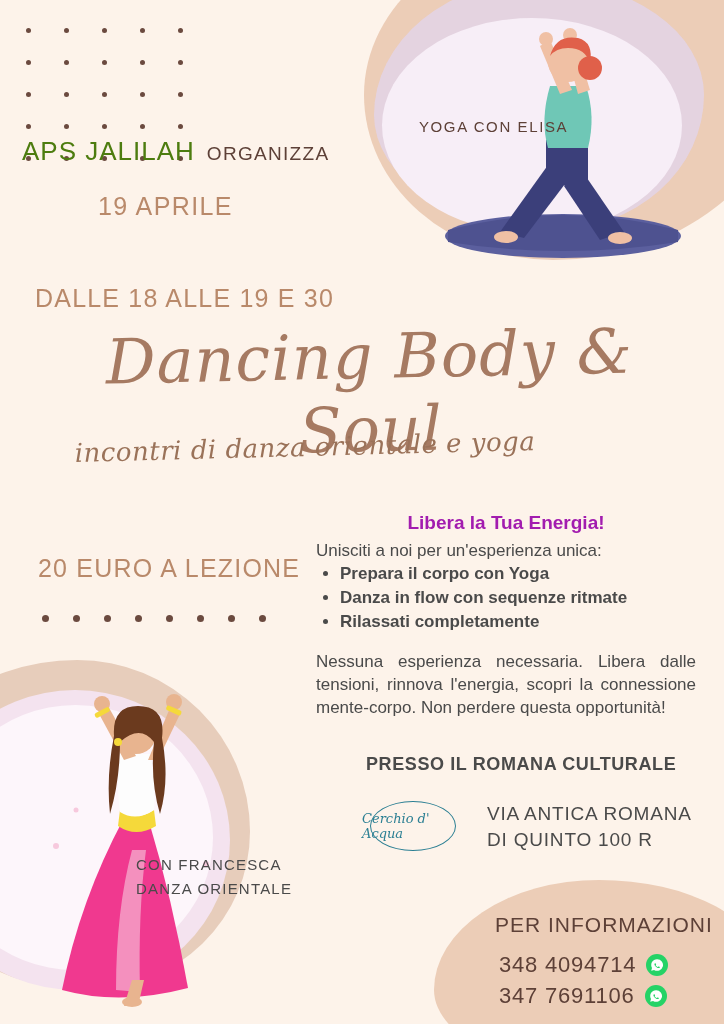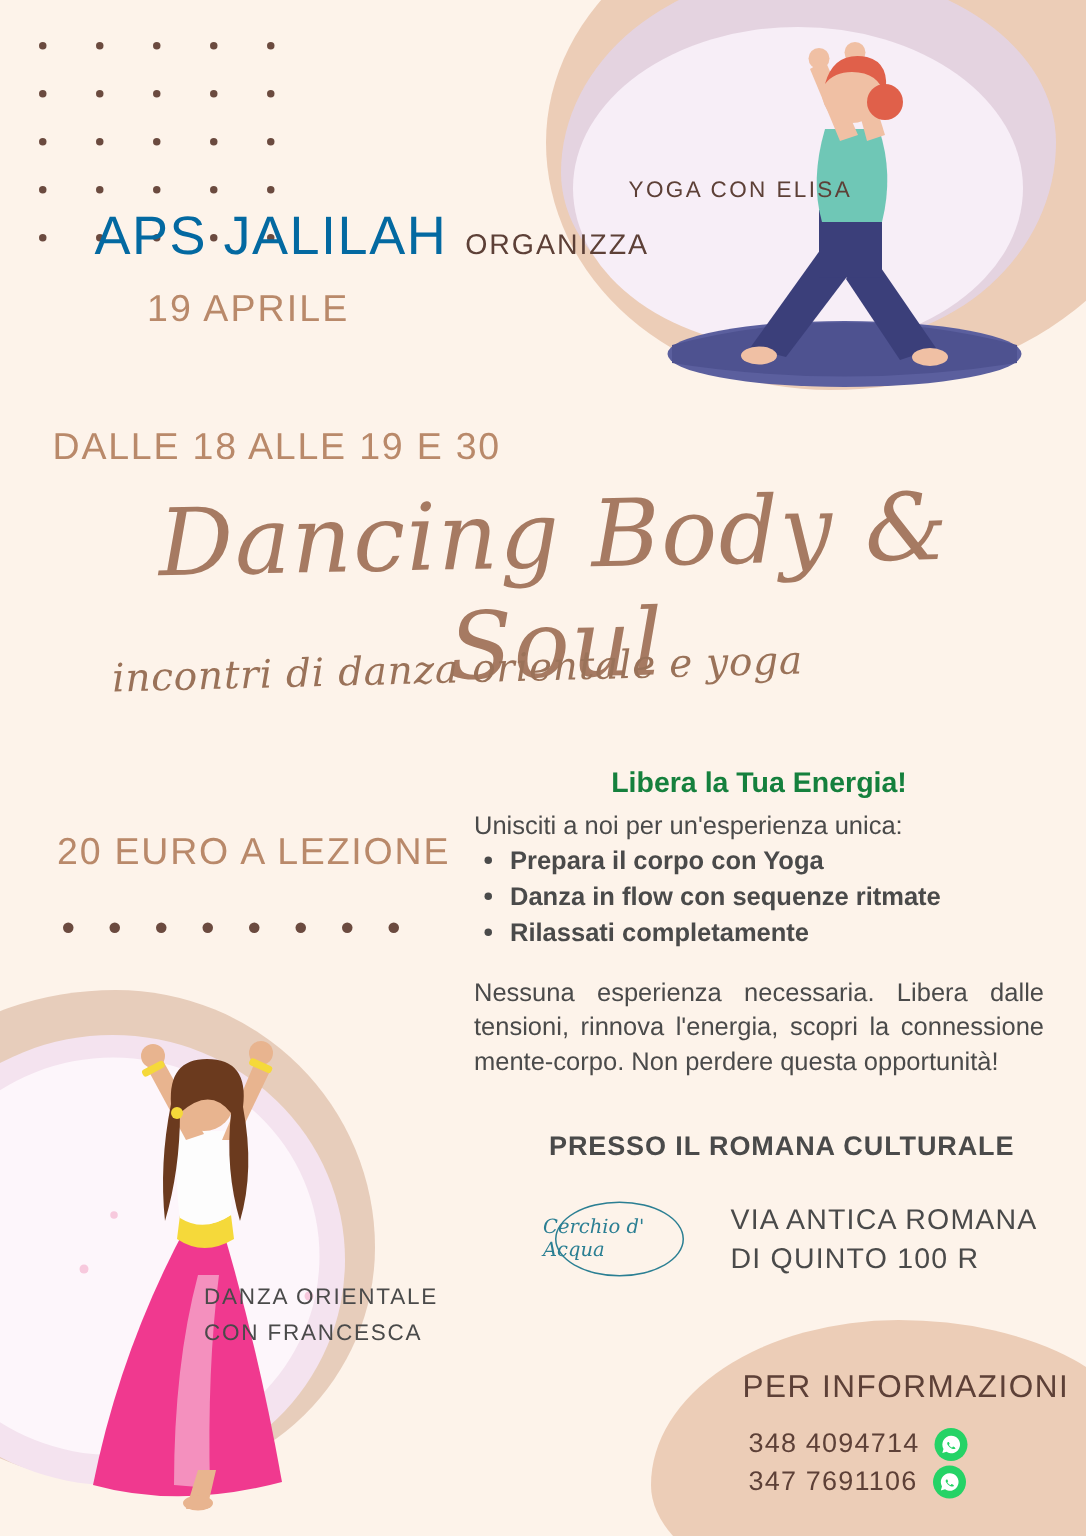--- a/index.html
+++ b/index.html
@@ -119,25 +119,24 @@
   
   .organizza-line {
     position: absolute;
     left: 22px;
     top: 136px;
     display: flex;
     align-items: baseline;
     gap: 12px;
   }
   .aps {
-    font-size: 36px;
+    font-size: 26px;
     letter-spacing: 1px;
-    color: #0369a1;
+    color: #4d7c0f;
     font-weight: 400;
-    margin-left: 41px;
   }
   .organizza {
     font-size: 19px;
     letter-spacing: 1.3px;
     color: #5d4037;
   }
   .date-line {
     position: absolute;
     left: 98px;
     top: 192px;
@@ -203,21 +202,21 @@
   .right-col {
     position: absolute;
     left: 316px;
     top: 512px;
     width: 380px;
     color: #4a4a4a;
   }
   .energy-head {
     font-size: 19px;
     font-weight: bold;
-    color: #15803d;
+    color: #a21caf;
     text-align: center;
     margin-bottom: 7px;
   }
   .invite {
     font-size: 17px;
     margin-bottom: 3px;
   }
   ul.points {
     margin: 0 0 19px 0;
     padding-left: 24px;
@@ -284,21 +283,21 @@
     left: 495px;
     top: 913px;
     font-size: 21px;
     letter-spacing: 1px;
     color: #5d4037;
   }
   .phones {
     position: absolute;
     left: 499px;
     top: 950px;
-    font-size: 18px;
+    font-size: 22px;
     letter-spacing: .8px;
     color: #5d4037;
     line-height: 1.4;
     text-align: center;
   }
   .phone-row {
     display: flex;
     align-items: center;
     gap: 10px;
   }
@@ -475,22 +474,22 @@
     <div class="logo-ring"></div>
     <div class="logo-text">Cerchio d' Acqua</div>
   </div>
 
   <div class="address">
     <div>VIA ANTICA ROMANA</div>
     <div>DI QUINTO 100 R</div>
   </div>
 
   <div class="danza-label">
+    <div>CON FRANCESCA</div>
     <div>DANZA ORIENTALE</div>
-    <div>CON FRANCESCA</div>
   </div>
 
   <div class="info-head">PER INFORMAZIONI</div>
   <div class="phones">
     <div class="phone-row">
       <span>348 4094714</span>
       <span class="wa">
         <svg width="14" height="14" viewBox="0 0 24 24" fill="#ffffff">
           <path d="M12 2a10 10 0 00-8.6 15l-1.3 4.7 4.8-1.3A10 10 0 1012 2zm5.3 14c-.2.6-1.2 1.2-1.7 1.2-.5.1-1 .1-1.6-.1-.4-.1-.9-.3-1.5-.6a11 11 0 01-4.2-3.8c-.3-.5-.7-1.2-.7-2s.4-1.2.6-1.4c.2-.2.4-.3.6-.3h.4c.1 0 .3 0 .5.4l.7 1.6c0 .1.1.3 0 .4l-.3.4-.3.3c-.1.1-.2.2-.1.4.2.4.7 1.1 1.4 1.7.9.8 1.6 1 1.9 1.2.2.1.3 0 .4-.1l.7-.8c.2-.2.3-.1.5-.1l1.6.8c.2.1.4.2.4.3v.5z"></path>
         </svg>

